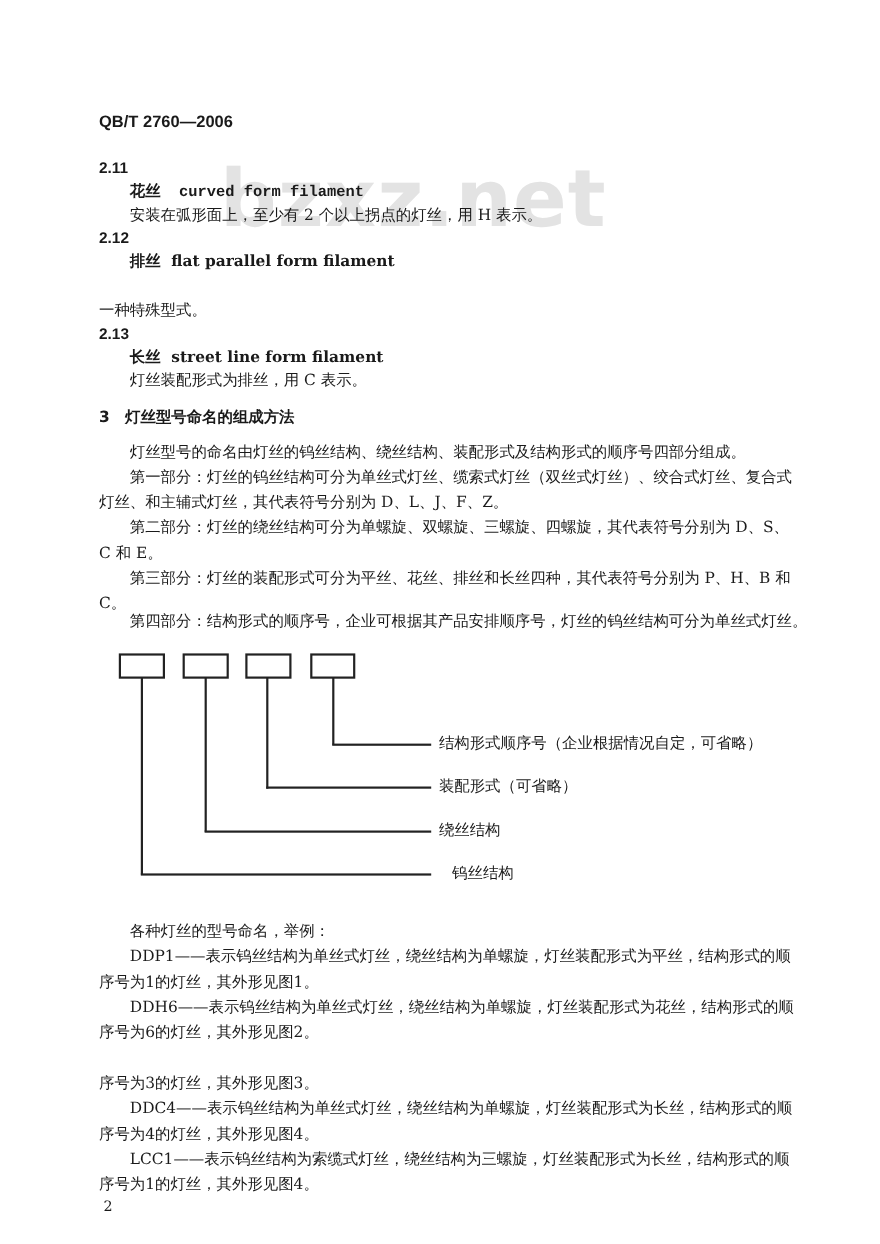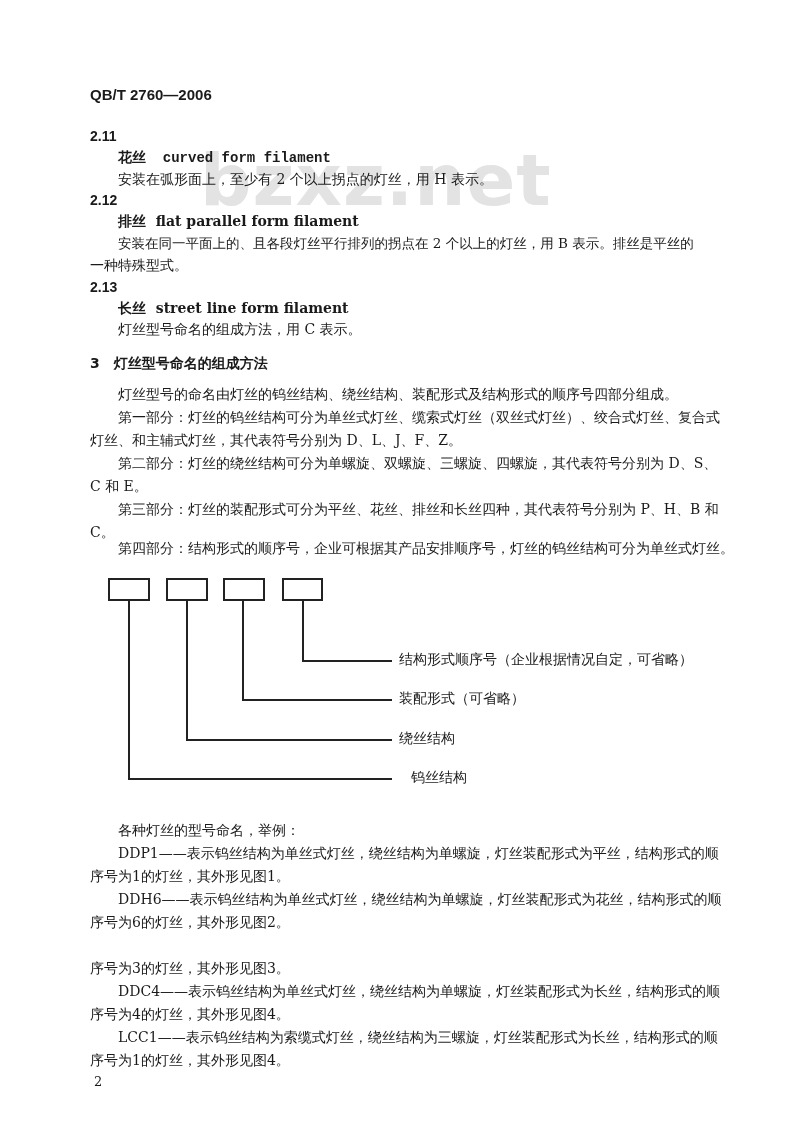--- a/index.html
+++ b/index.html
@@ -5,21 +5,21 @@
   html, body { margin: 0; padding: 0; }
   body {
     width: 800px; height: 1131px; background: #ffffff; position: relative; overflow: hidden;
     font-family: "DejaVu Serif", "Liberation Serif", serif; color: #1a1a1a;
   }
   .abs { position: absolute; white-space: nowrap; }
   .watermark {
     position: absolute; left: 200px; top: 138px; font-family: "DejaVu Sans", "Liberation Sans", sans-serif;
     font-weight: bold; font-size: 72px; color: #e3e3e3; letter-spacing: 1px; z-index: 0;
   }
-  .layer { position: absolute; left: 0; top: 0; width: 800px; height: 1060px; z-index: 1; }
+  .layer { position: absolute; left: 0; top: 16px; width: 800px; height: 1060px; z-index: 1; }
   .header-code { left: 90px; top: 86px; font-family: "Liberation Sans", sans-serif; font-weight: bold; font-size: 15px; }
   .secnum { font-family: "Liberation Sans", sans-serif; font-size: 14px; font-weight: bold; }
   .term { font-size: 14px; font-weight: bold; }
   .body { font-size: 14px; }
   .heading { font-size: 14px; font-weight: bold; font-family: "DejaVu Sans", "Liberation Sans", sans-serif; }
   .line { position: absolute; background: #222; }
   .box { position: absolute; border: 2px solid #222; box-sizing: border-box; width: 42px; height: 23px; }
   .diag-label { font-size: 14px; }
   .page-num { font-size: 13px; }
 </style>
@@ -35,28 +35,27 @@
   <div class="abs secnum" style="left:90px; top:128px;">2.11</div>
   <div class="abs term" style="left:118px; top:149px;font-family:Liberation Mono, monospace;">
     <span>花丝</span>&nbsp;&nbsp;<span>curved form filament</span>
   </div>
   <div class="abs body" style="left:118px; top:171px;">安装在弧形面上，至少有 2 个以上拐点的灯丝，用 H 表示。</div>
 
   <div class="abs secnum" style="left:90px; top:192px;">2.12</div>
   <div class="abs term" style="left:118px; top:213px;text-align:center;">
     <span>排丝</span>&nbsp;&nbsp;<span>flat parallel form filament</span>
   </div>
-  <div class="abs body" style="left:118px; top:235px; font-size:13.5px;">安装在同一平面上的、且各段灯丝平行排列的拐点在 2 个以上的灯丝，用 B 表示。排丝是平丝的</div>
   <div class="abs body" style="left:90px; top:257px;">一种特殊型式。</div>
 
   <div class="abs secnum" style="left:90px; top:279px;">2.13</div>
   <div class="abs term" style="left:118px; top:300px;">
     <span>长丝</span>&nbsp;&nbsp;<span>street line form filament</span>
   </div>
-  <div class="abs body" style="left:118px; top:321px;">灯丝型号命名的组成方法，用 C 表示。</div>
+  <div class="abs body" style="left:118px; top:321px;">灯丝装配形式为排丝，用 C 表示。</div>
 
   <div class="abs heading" style="left:90px; top:355px;">3　灯丝型号命名的组成方法</div>
   <div class="abs body" style="left:118px; top:386px;">灯丝型号的命名由灯丝的钨丝结构、绕丝结构、装配形式及结构形式的顺序号四部分组成。</div>
   <div class="abs body" style="left:118px; top:409px;">第一部分：灯丝的钨丝结构可分为单丝式灯丝、缆索式灯丝（双丝式灯丝）、绞合式灯丝、复合式</div>
   <div class="abs body" style="left:90px; top:432px;">灯丝、和主辅式灯丝，其代表符号分别为 D、L、J、F、Z。</div>
   <div class="abs body" style="left:118px; top:455px;">第二部分：灯丝的绕丝结构可分为单螺旋、双螺旋、三螺旋、四螺旋，其代表符号分别为 D、S、</div>
   <div class="abs body" style="left:90px; top:478px;">C 和 E。</div>
   <div class="abs body" style="left:118px; top:501px;">第三部分：灯丝的装配形式可分为平丝、花丝、排丝和长丝四种，其代表符号分别为 P、H、B 和</div>
   <div class="abs body" style="left:90px; top:524px;">C。</div>
   <div class="abs body" style="left:118px; top:540px;">第四部分：结构形式的顺序号，企业可根据其产品安排顺序号，灯丝的钨丝结构可分为单丝式灯丝。</div>

